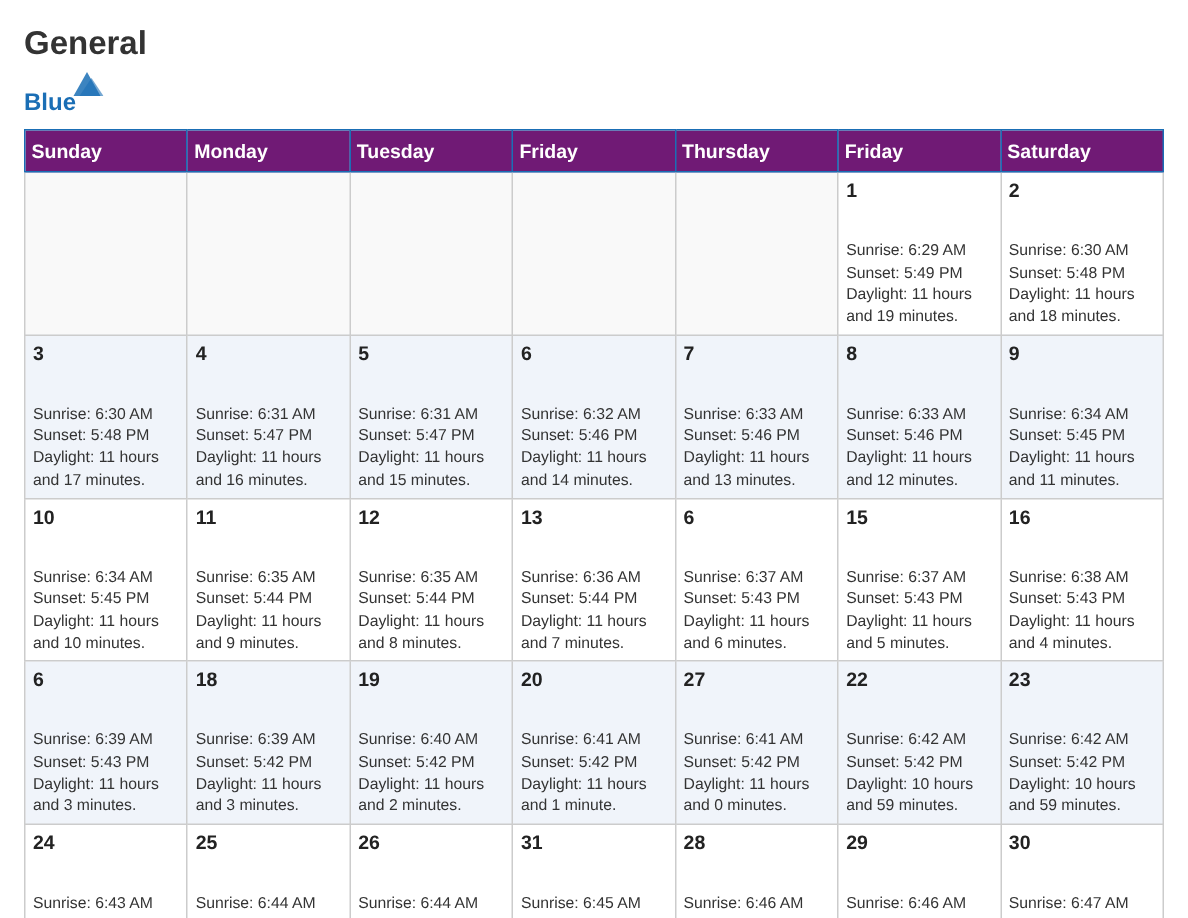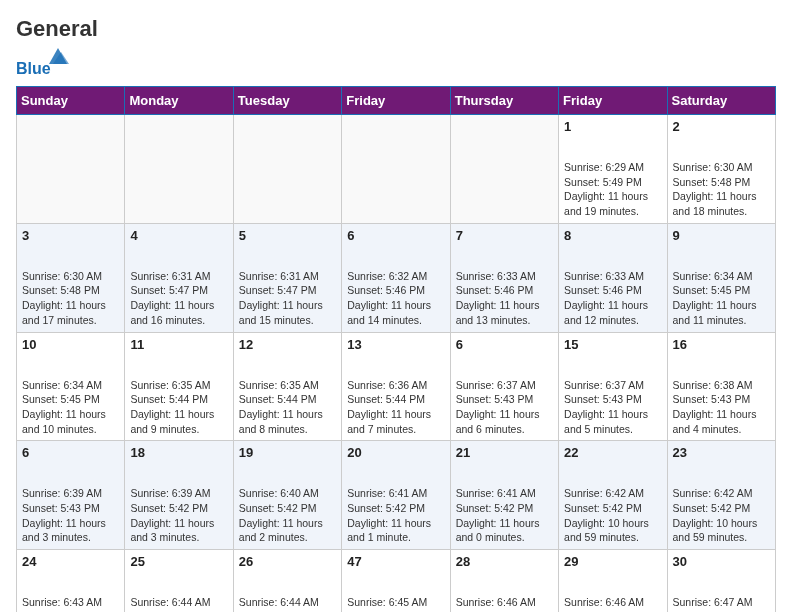--- a/index.html
+++ b/index.html
@@ -203,21 +203,21 @@
         </td>
         <td>
           <span class="day-number">19</span>
           <div class="day-info">Sunrise: 6:40 AM<br>Sunset: 5:42 PM<br>Daylight: 11 hours and 2 minutes.</div>
         </td>
         <td>
           <span class="day-number">20</span>
           <div class="day-info">Sunrise: 6:41 AM<br>Sunset: 5:42 PM<br>Daylight: 11 hours and 1 minute.</div>
         </td>
         <td>
-          <span class="day-number">21</span>
+          <span class="day-number">27</span>
           <div class="day-info">Sunrise: 6:41 AM<br>Sunset: 5:42 PM<br>Daylight: 11 hours and 0 minutes.</div>
         </td>
         <td>
           <span class="day-number">22</span>
           <div class="day-info">Sunrise: 6:42 AM<br>Sunset: 5:42 PM<br>Daylight: 10 hours and 59 minutes.</div>
         </td>
         <td>
           <span class="day-number">23</span>
           <div class="day-info">Sunrise: 6:42 AM<br>Sunset: 5:42 PM<br>Daylight: 10 hours and 59 minutes.</div>
         </td>
@@ -229,21 +229,21 @@
         </td>
         <td>
           <span class="day-number">25</span>
           <div class="day-info">Sunrise: 6:44 AM<br>Sunset: 5:41 PM<br>Daylight: 10 hours and 57 minutes.</div>
         </td>
         <td>
           <span class="day-number">26</span>
           <div class="day-info">Sunrise: 6:44 AM<br>Sunset: 5:41 PM<br>Daylight: 10 hours and 56 minutes.</div>
         </td>
         <td>
-          <span class="day-number">47</span>
+          <span class="day-number">31</span>
           <div class="day-info">Sunrise: 6:45 AM<br>Sunset: 5:41 PM<br>Daylight: 10 hours and 56 minutes.</div>
         </td>
         <td>
           <span class="day-number">28</span>
           <div class="day-info">Sunrise: 6:46 AM<br>Sunset: 5:41 PM<br>Daylight: 10 hours and 55 minutes.</div>
         </td>
         <td>
           <span class="day-number">29</span>
           <div class="day-info">Sunrise: 6:46 AM<br>Sunset: 5:41 PM<br>Daylight: 10 hours and 54 minutes.</div>
         </td>

